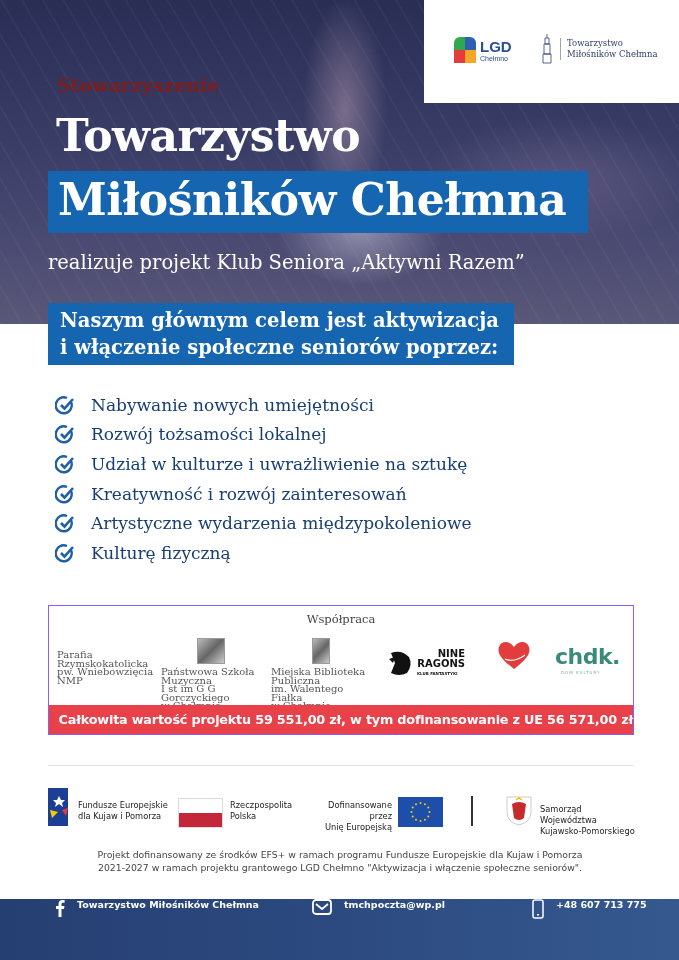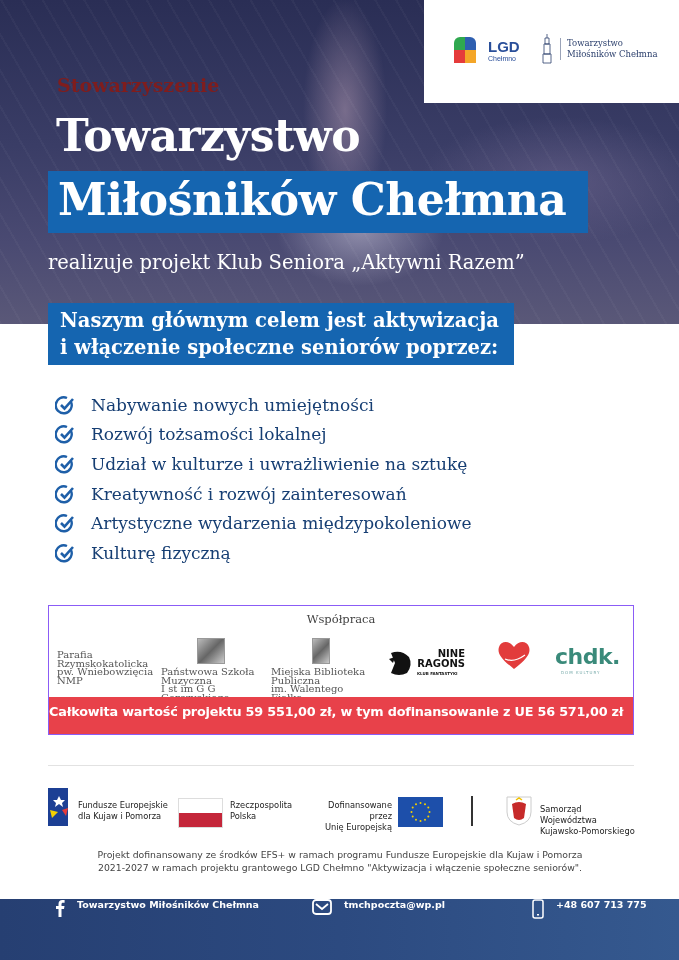--- a/index.html
+++ b/index.html
@@ -5,21 +5,21 @@
 *{box-sizing:border-box;margin:0;padding:0}
 body{width:679px;height:960px;overflow:hidden;background:#fff;font-family:"DejaVu Serif",serif;position:relative}
 .hero{position:absolute;left:0;top:0;width:679px;height:324px;
  background:
   radial-gradient(ellipse 120px 80px at 360px 230px, rgba(230,225,240,.45), transparent 70%),
   radial-gradient(ellipse 60px 160px at 345px 110px, rgba(200,170,190,.45), transparent 70%),
   radial-gradient(ellipse 200px 90px at 560px 180px, rgba(120,110,150,.45), transparent 70%),
   linear-gradient(180deg,#2a2e55 0%,#3a3d66 45%,#4a4a72 75%,#5a5878 100%);}
 .hero::after{content:"";position:absolute;inset:0;background:repeating-linear-gradient(60deg,rgba(255,255,255,.03) 0 2px,transparent 2px 18px)}
 .logo-box{position:absolute;left:424px;top:0;width:255px;height:103px;background:#fff;z-index:2}
-.lgd{position:absolute;left:30px;top:37px;display:flex;align-items:center;gap:12px}
+.lgd{position:absolute;left:30px;top:37px;display:flex;align-items:center;gap:4px}
 .lgd-mark{width:22px;height:26px;position:relative}
 .lgd-mark span{position:absolute;width:11px;height:13px}
 .lgd-text{font-family:"Liberation Sans",sans-serif;line-height:1}
 .lgd-big{font-size:15px;font-weight:bold;color:#2a4f9a}
 .lgd-small{font-size:7px;color:#2a4f9a;display:block}
 .tmc{position:absolute;left:118px;top:34px;display:flex;align-items:center}
 .tower{width:10px;height:30px;position:relative;margin-right:8px}
 .tmc-sep{width:1px;height:22px;background:#9aa3b8;margin-right:6px}
 .tmc-text{font-size:8.5px;line-height:11px;color:#2b3f6c}
 .kicker{position:absolute;left:57px;top:74px;color:#7f1d1d;font-size:19px;font-weight:bold;z-index:1}
@@ -34,21 +34,21 @@
 .check{width:20px;height:20px;margin-right:16px}
 .li-text{color:#163e73;font-size:17px;white-space:nowrap}
 .coop{position:absolute;left:48px;top:605px;width:586px;height:130px;border:1px solid #8b5cf6;background:#fff}
 .coop-title{position:absolute;left:0;right:0;top:6px;text-align:center;font-size:11.5px;color:#444}
 .partner{position:absolute;text-align:left;font-size:10px;line-height:8.5px;color:#555}
 .pimg{margin:0 auto 4px;border:1px solid #999;background:linear-gradient(135deg,#bbb,#666,#ccc)}
 .dragons{position:absolute;left:338px;top:43px;width:80px;height:28px}
 .heart{position:absolute;left:448px;top:33px}
 .chdk{position:absolute;left:506px;top:38px;font-family:"DejaVu Sans",sans-serif;font-weight:bold;font-size:22px;color:#3a8a7a;letter-spacing:-.5px}
 .chdk-sub{position:absolute;left:512px;top:64px;font-size:4px;color:#7aa;letter-spacing:1px;font-family:"DejaVu Sans",sans-serif}
-.red-bar{position:absolute;left:0;right:0;bottom:0;height:37px;background:#e8414a;color:#fff;font-family:"DejaVu Sans",sans-serif;font-weight:bold;font-size:12.8px;text-align:left;line-height:29px;letter-spacing:-.2px}
+.red-bar{position:absolute;left:0;right:0;bottom:0;height:29px;background:#e8414a;color:#fff;font-family:"DejaVu Sans",sans-serif;font-weight:bold;font-size:12.8px;text-align:right;line-height:29px;letter-spacing:-.2px}
 .divider{position:absolute;left:48px;top:765px;width:586px;height:1px;background:#e2e2e2}
 .funding{position:absolute;left:48px;top:786px;width:590px;height:50px}
 .fe-logo{position:absolute;left:0;top:2px;width:20px;height:38px;background:#1c3f94}
 .ftxt{position:absolute;font-family:"DejaVu Sans",sans-serif;font-size:8.3px;line-height:11px;color:#222}
 .flag{position:absolute;left:130px;top:12px;width:45px;height:30px;border:1px solid #ddd}
 .flag div{height:50%}
 .eu{position:absolute;left:350px;top:11px;width:45px;height:30px;background:#1d4faa}
 .vsep{position:absolute;left:423px;top:10px;width:2px;height:30px;background:#333}
 .shield{position:absolute;left:458px;top:10px;width:26px;height:30px}
 .note{position:absolute;left:40px;top:848px;width:600px;text-align:center;font-family:"DejaVu Sans",sans-serif;font-size:9.3px;line-height:13px;color:#444}

